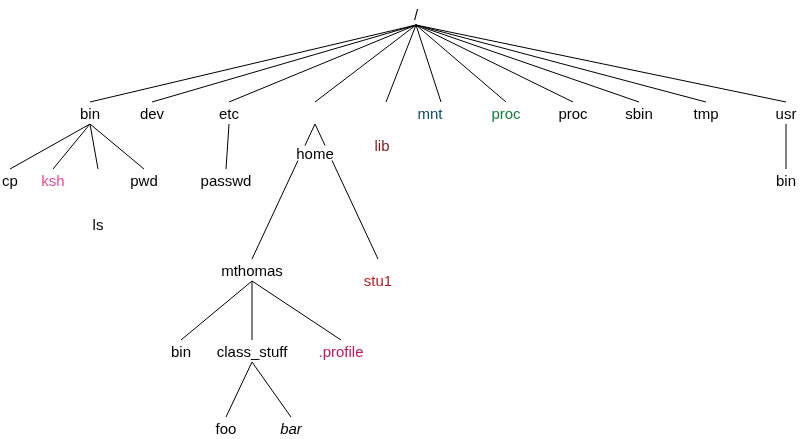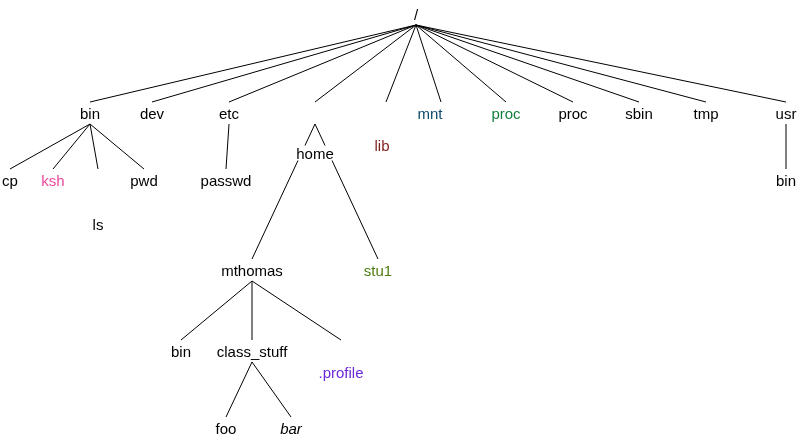--- a/index.html
+++ b/index.html
@@ -76,20 +76,20 @@
       <span class="node" style="left: 639px; top: 113px; color: rgb(0, 0, 0);">sbin</span>
       <span class="node" style="left: 706px; top: 113px; color: rgb(0, 0, 0);">tmp</span>
       <span class="node" style="left: 786px; top: 113px; color: rgb(0, 0, 0);">usr</span>
       <span class="node" style="left: 10px; top: 180px; color: rgb(0, 0, 0);">cp</span>
       <span class="node" style="left: 53px; top: 180px; color: #ec4899;">ksh</span>
       <span class="node" style="left: 98px; top: 180px; color: rgb(0, 0, 0); margin-top: 44px;">ls</span>
       <span class="node" style="left: 144px; top: 180px; color: rgb(0, 0, 0);">pwd</span>
       <span class="node" style="left: 226px; top: 180px; color: rgb(0, 0, 0);">passwd</span>
       <span class="node" style="left: 786px; top: 180px; color: rgb(0, 0, 0);">bin</span>
       <span class="node" style="left: 252px; top: 270px; color: rgb(0, 0, 0);">mthomas</span>
-      <span class="node" style="left: 378px; top: 270px; color: #4d7c0f;">stu1</span>
+      <span class="node" style="left: 378px; top: 280px; color: #b91c1c;">stu1</span>
       <span class="node" style="left: 181px; top: 351px; color: rgb(0, 0, 0);">bin</span>
       <span class="node" style="left: 252px; top: 351px; color: rgb(0, 0, 0);">class_stuff</span>
-      <span class="node" style="left: 341px; top: 372px; color: #6d28d9;">.profile</span>
+      <span class="node" style="left: 341px; top: 351px; color: #be185d;">.profile</span>
       <span class="node" style="left: 226px; top: 428px; color: rgb(0, 0, 0);">foo</span>
       <span class="node" style="left: 291px; top: 428px; color: rgb(0, 0, 0); font-style: italic;">bar</span>
     </div>
 </div>
 
 </body></html>

